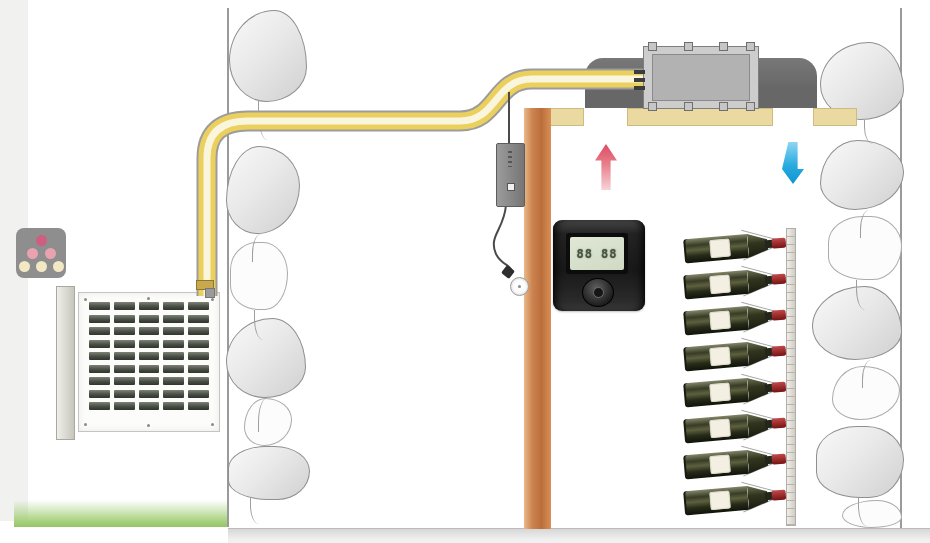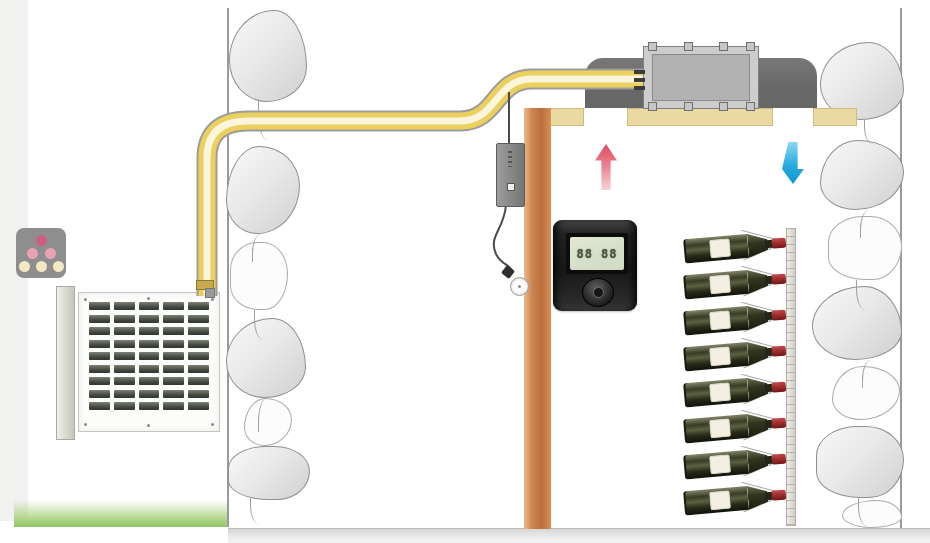--- a/index.html
+++ b/index.html
@@ -64,21 +64,21 @@
   .ebox .slits{position:absolute;left:11px;top:7px;width:4px;height:16px;
         background:repeating-linear-gradient(180deg,#565656 0 2px,transparent 2px 5px)}
   .ebox .btn{position:absolute;left:10px;top:39px;width:6px;height:6px;background:#f0f0f0;border:1px solid #555}
   .plug{position:absolute;left:503px;top:267px;width:10px;height:10px;background:#2e2e2e;
         border-radius:2px;transform:rotate(38deg);z-index:5}
   .outlet{position:absolute;left:510px;top:277px;width:17px;height:17px;border-radius:50%;z-index:6;
           background:#fdfdfd;border:1px solid #9a9a9a;box-shadow:inset 0 0 3px #c5c5c5}
   .outlet i{position:absolute;left:7px;top:7px;width:3px;height:3px;border-radius:50%;background:#8a8a8a}
 
   
-  .tstat{position:absolute;left:553px;top:220px;width:84px;height:91px;border-radius:9px;z-index:6;
+  .tstat{position:absolute;left:553px;top:220px;width:92px;height:91px;border-radius:9px;z-index:6;
          background:linear-gradient(180deg,#474747,#232323 15%,#181818 55%,#2b2b2b 90%,#3a3a3a);
          box-shadow:inset 7px 0 9px -5px #000,inset -7px 0 9px -5px #000,0 1px 2px rgba(0,0,0,.25)}
   .lcd-frame{position:absolute;left:13px;top:13px;width:62px;height:41px;background:#0c0c0c;border-radius:3px}
   .lcd{position:absolute;left:4px;top:4px;right:4px;bottom:4px;border-radius:2px;
        background:linear-gradient(160deg,#e0e8d5,var(--lcd-green));
        color:#47543f;font-family:"DejaVu Sans Mono",monospace;font-size:12px;font-weight:bold;
        letter-spacing:1px;display:flex;align-items:center;justify-content:center;
        text-shadow:0 0 1.5px #5a6a52}
   .dial{position:absolute;left:29px;top:58px;width:30px;height:27px;border-radius:50%;
         background:radial-gradient(circle at 45% 35%,#606060,#1e1e1e 70%);border:1px solid #000}

